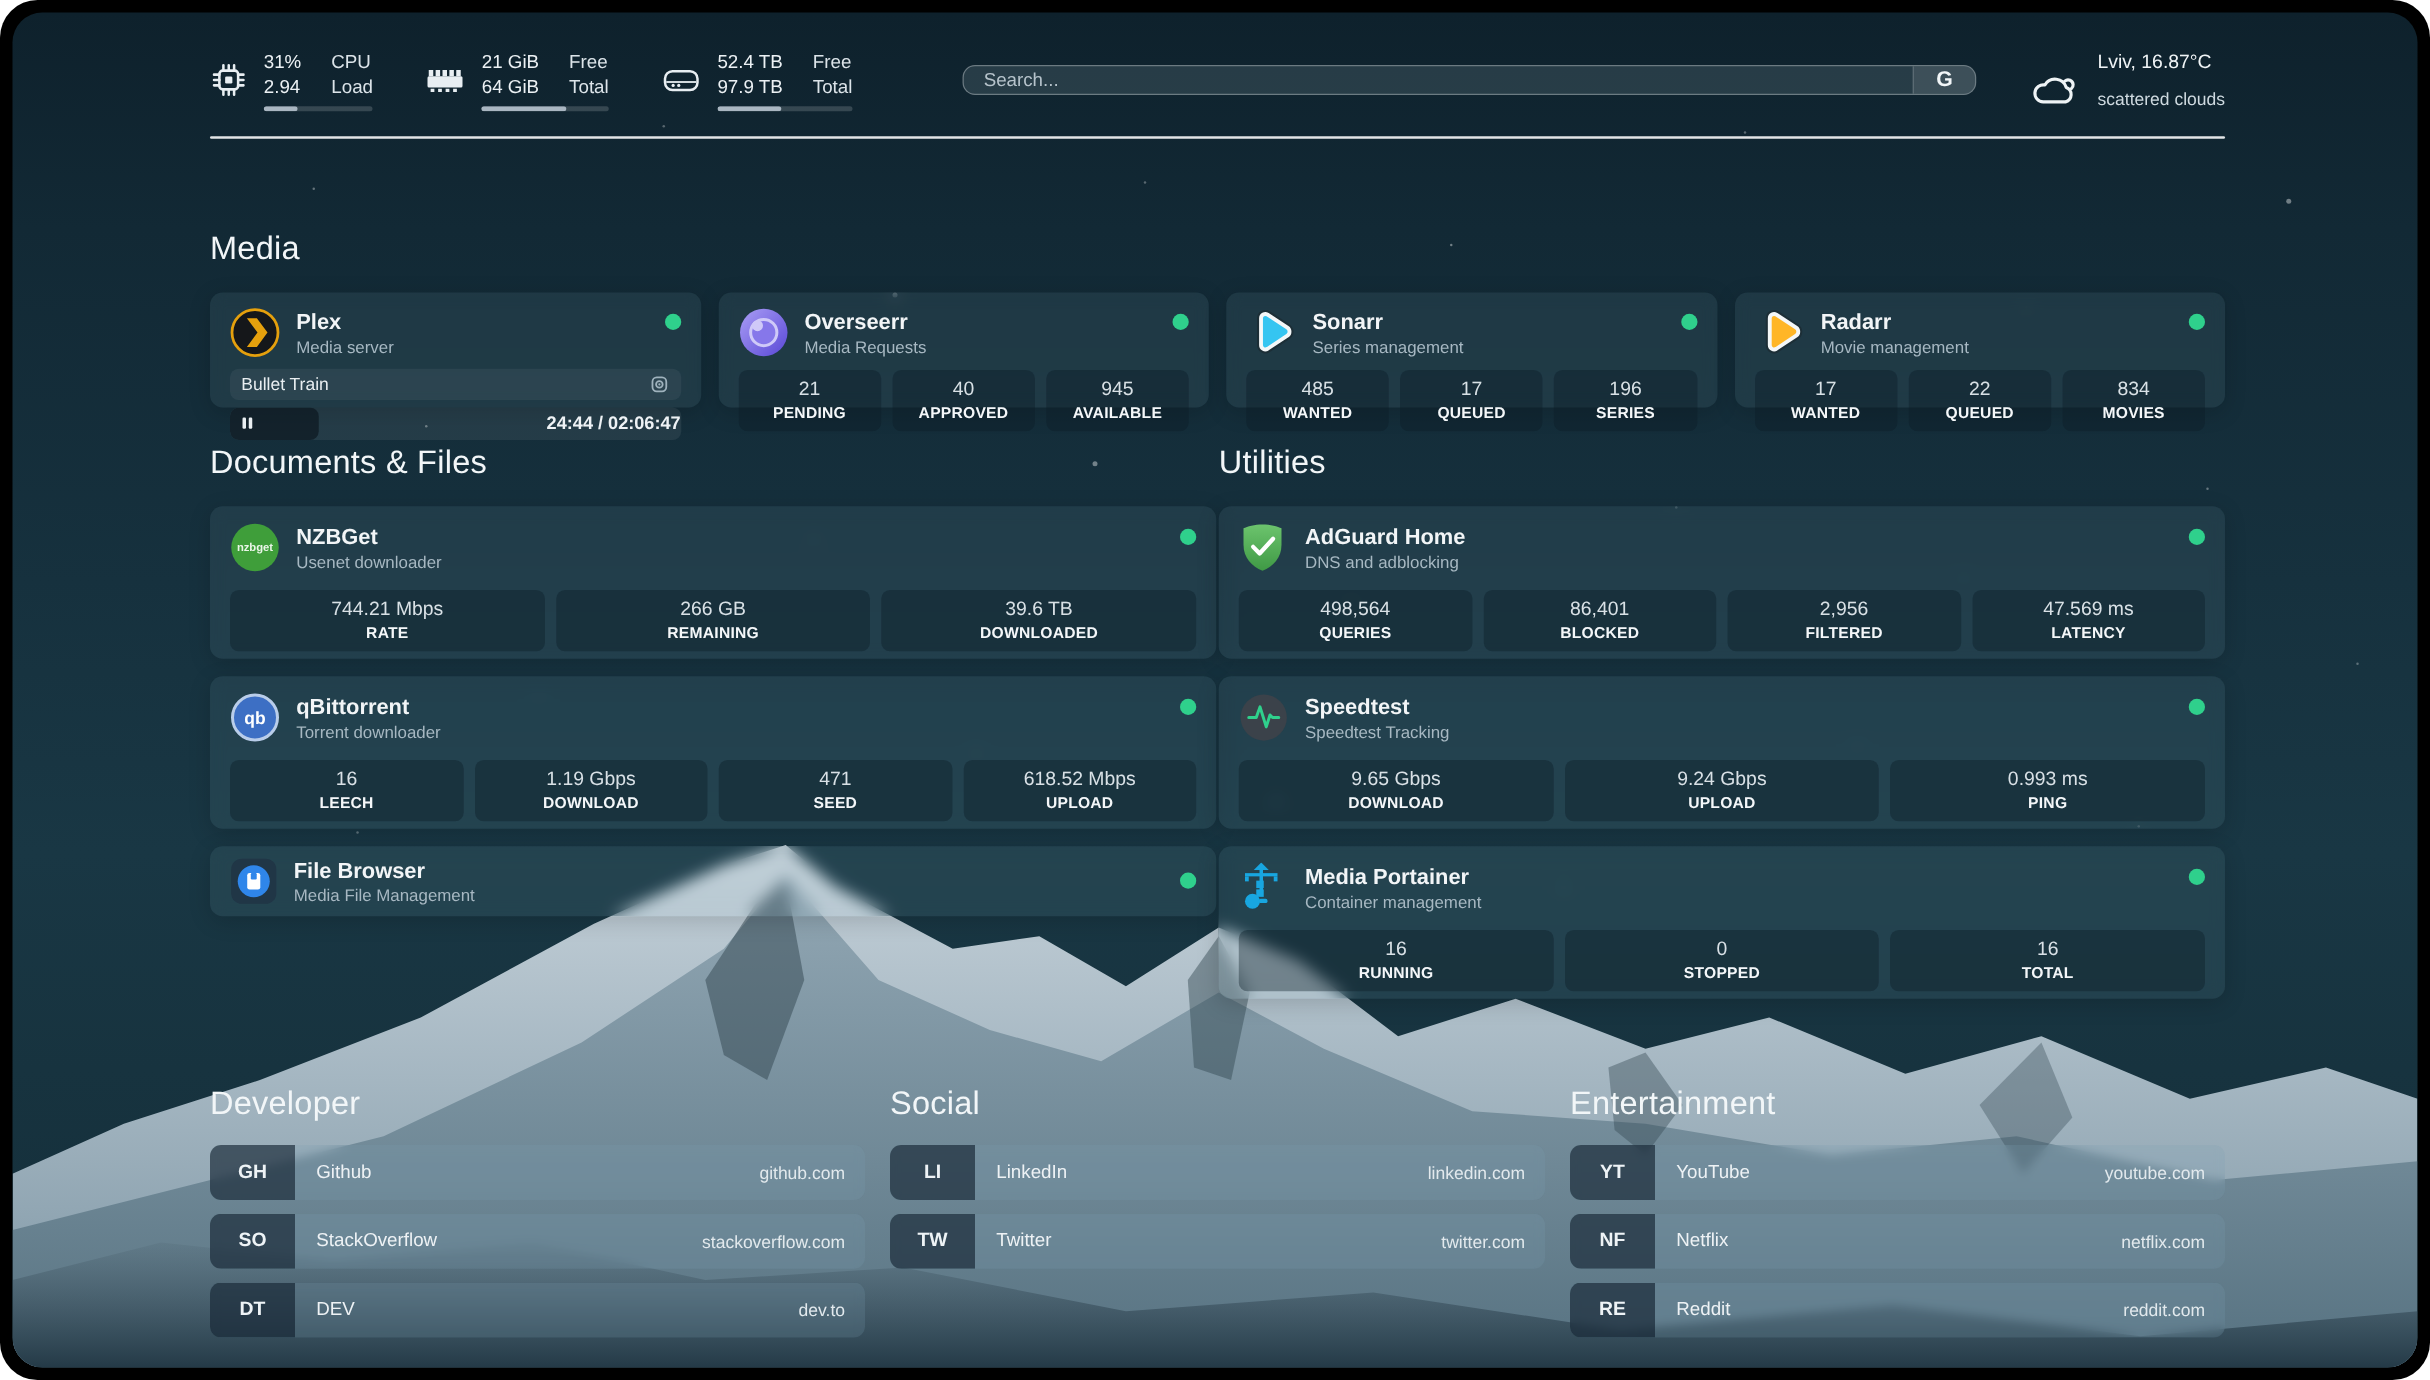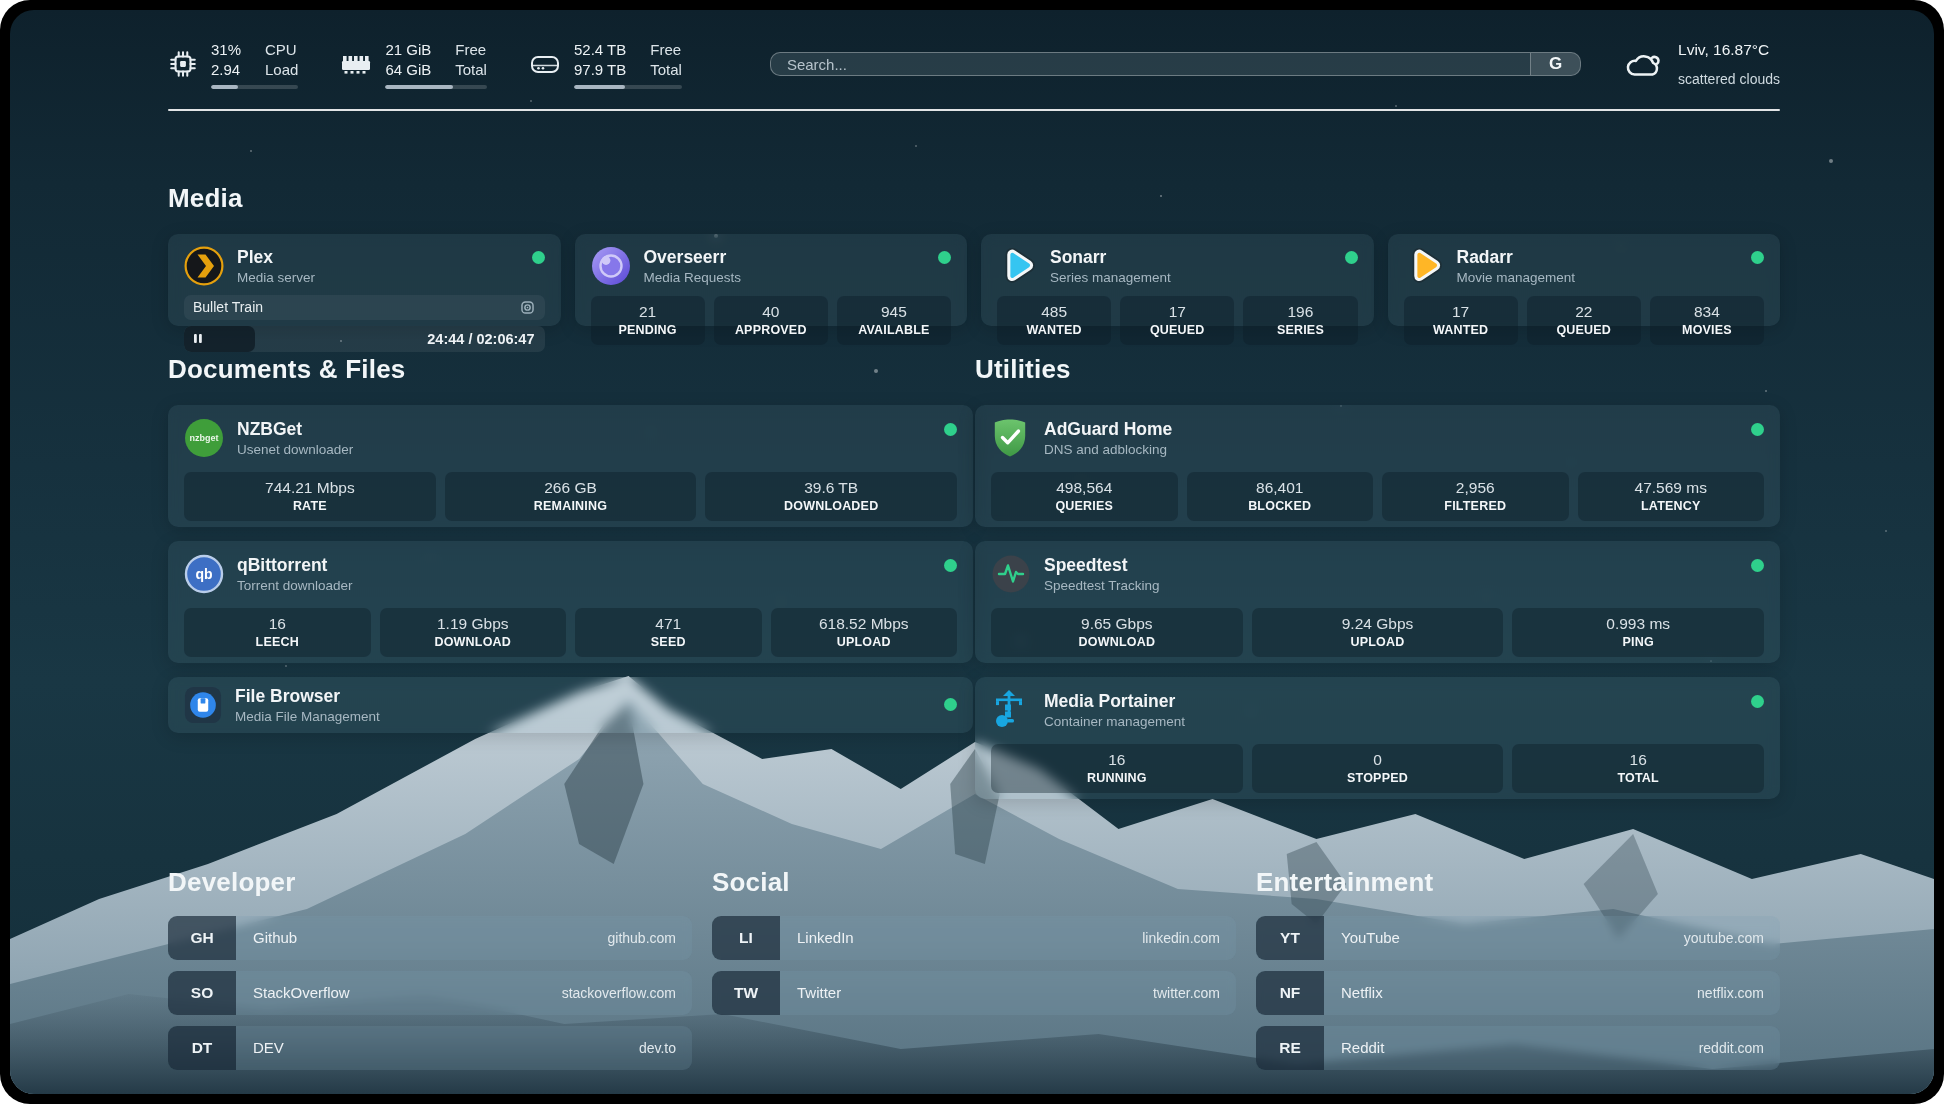--- a/index.html
+++ b/index.html
@@ -35,25 +35,25 @@
   .stat-track{margin-top:5px;height:4px;border-radius:2px;background:rgba(255,255,255,.16);overflow:hidden}
   .stat-fill{height:100%;background:#a9b6c1;border-radius:2px;width:0}
   .searchbar{flex:1;position:relative;height:24px;margin:0 42px 0 46px;
     border:1px solid rgba(255,255,255,.32);background:rgba(96,118,130,.30);border-radius:10px}
   .search-input{position:absolute;inset:0;background:transparent;border:none;outline:none;
     color:#eef3f5;font-size:15px;padding:0 62px 0 16px;font-family:inherit}
   .search-input::placeholder{color:#b6c3cb}
   .g-btn{position:absolute;top:0;right:0;bottom:0;width:50px;border:none;cursor:pointer;
     border-left:1px solid rgba(255,255,255,.28);background:rgba(255,255,255,.10);
     border-radius:0 9px 9px 0;color:#f2f6f8;font-size:17px;font-weight:600;font-family:inherit}
-  .weather{display:flex;align-items:center;gap:13px;flex:0 0 auto}
+  .weather{display:flex;align-items:flex-end;gap:13px;flex:0 0 auto}
   .weather .l1{font-size:15.5px;color:#f0f4f6}
   .weather .l2{font-size:14px;color:#cfdae0;margin-top:12px}
   .divider{height:2px;background:rgba(255,255,255,.88);margin-top:20px;border-radius:1px}
-  .section-title{font-size:26px;font-weight:700;color:#f2f6f8;margin:0;letter-spacing:.2px}
+  .section-title{font-size:26px;font-weight:400;color:#f2f6f8;margin:0;letter-spacing:.2px}
   #media-title{margin-top:72px;margin-bottom:20px}
   .cards-row4{display:grid;grid-template-columns:repeat(4,1fr);gap:14px}
   .mid-grid{display:grid;grid-template-columns:1fr 1fr;gap:2px;align-items:start;margin-top:28px}
   .mid-col .section-title{margin-bottom:20px}
   .mid-col .card{margin-bottom:14px}
   
   .card{background:rgba(160,198,214,.09);border-radius:10px;backdrop-filter:blur(6px);
     box-shadow:0 4px 18px rgba(0,0,0,.16);cursor:pointer}
   .media-card{height:92px;padding:12px 16px}
   .wide-card{height:122px;padding:13px 16px}
@@ -74,21 +74,21 @@
   .tile-label{font-size:12.5px;font-weight:700;color:#f4f7f9;margin-top:2px;letter-spacing:.2px}
   
   .plex .card-head{margin-bottom:9px}
   .plex-session{display:flex;align-items:center;background:rgba(255,255,255,.055);
     border-radius:7px;height:25px;padding:0 9px;font-size:14px;color:#e9eef1}
   .session-icon{margin-left:auto;display:flex}
   .plex-progress{position:relative;display:flex;align-items:center;background:rgba(255,255,255,.07);
     border-radius:7px;height:26px;margin-top:6px;font-size:14.5px;font-weight:600;color:#eef2f5;overflow:hidden}
   .plex-elapsed{position:absolute;left:0;top:0;bottom:0;background:rgba(9,19,28,.62);
     border-radius:7px;display:flex;align-items:center;padding-left:9px;width:0}
-  .plex-time{margin-left:auto;padding-right:10px;position:relative}
+  .plex-time{margin-left:auto;position:relative}
   
   .bm-grid{display:grid;grid-template-columns:repeat(3,1fr);gap:20px;margin-top:54px}
   .bm-col .section-title{margin-bottom:18px}
   .bm-row{display:flex;align-items:center;height:44px;background:rgba(125,160,178,.20);
     border-radius:9px;margin-bottom:11px;backdrop-filter:blur(4px);overflow:hidden;cursor:pointer}
   .bm-abbr{width:68px;height:100%;display:flex;align-items:center;justify-content:center;
     background:rgba(11,27,40,.60);font-weight:600;font-size:15.5px;color:#eef3f6}
   .bm-name{margin-left:17px;font-size:15px;color:#eef2f5}
   .bm-url{margin-left:auto;padding-right:16px;font-size:14px;color:#e2e9ed}
 </style>

